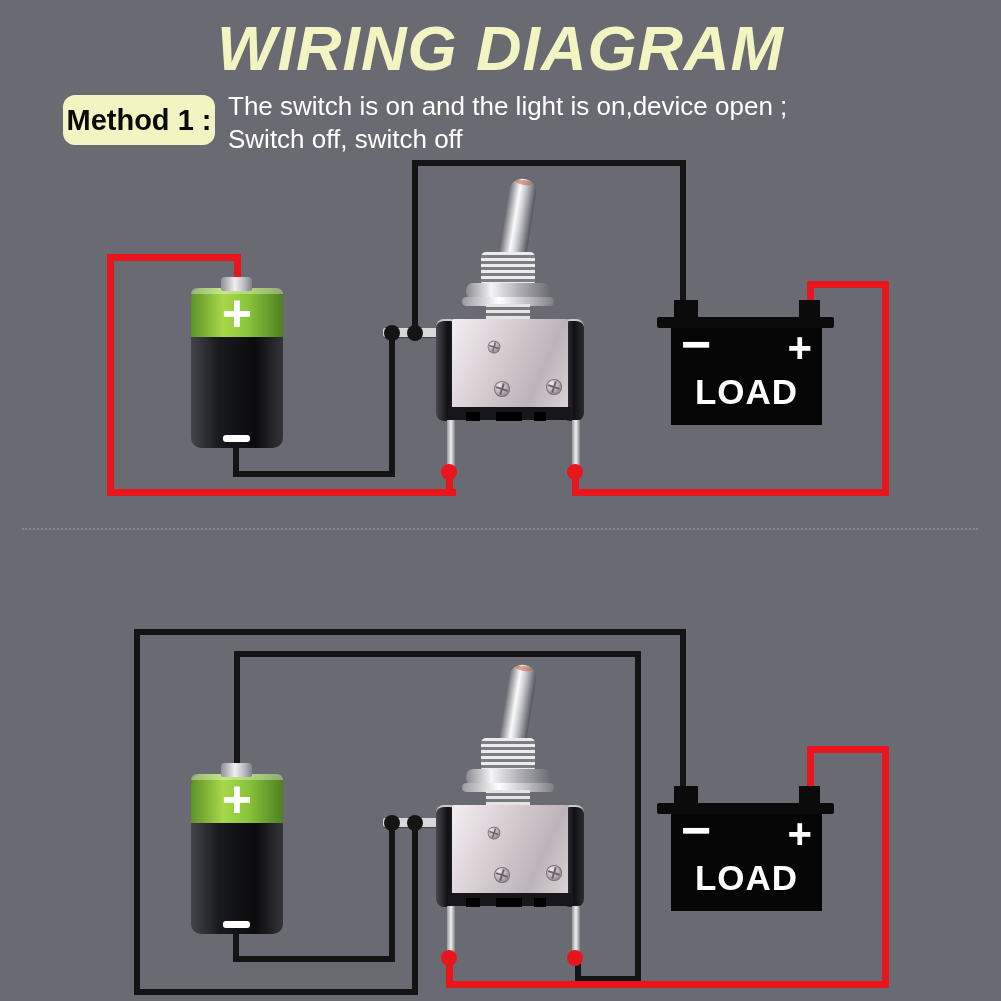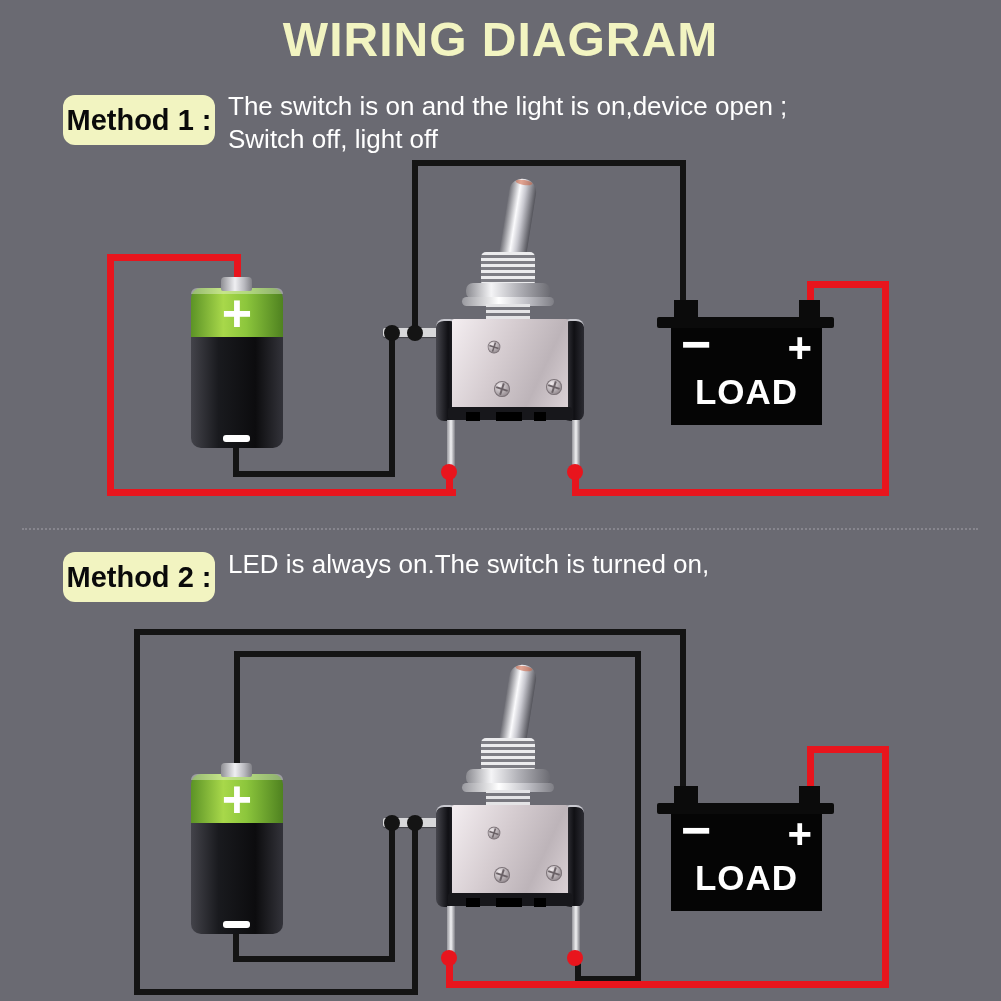--- a/index.html
+++ b/index.html
@@ -3,22 +3,23 @@
 <meta charset="utf-8">
 <style>
   html,body{margin:0;padding:0;}
   .page{
     position:relative;width:1001px;height:1001px;overflow:hidden;
     background:var(--bg,#6a6a72);
     font-family:"Liberation Sans","DejaVu Sans",sans-serif;
   }
   .title{
     position:absolute;left:0;top:12px;width:100%;text-align:center;
-    font-size:48px;font-weight:bold;letter-spacing:1px;
+    font-size:63px;font-weight:bold;letter-spacing:1px;
     color:var(--cream,#f2f4c1);
+    font-style:italic;
   }
   .method-label{
     position:absolute;left:63px;width:152px;height:50px;
     background:var(--cream,#f2f4c1);border-radius:12px;
     display:flex;align-items:center;justify-content:center;
     font-size:29px;font-weight:bold;color:#0a0a0a;
   }
   .method-desc{
     position:absolute;left:228px;width:760px;
     color:var(--desc,#ffffff);font-size:26px;line-height:33px;
@@ -93,28 +94,26 @@
 </head>
 <body>
 
 <div class="page">
 
   <div class="title">WIRING DIAGRAM</div>
 
   <div class="method-label" style="top:95px">Method 1 :</div>
   <div class="method-desc" style="top:90px">
     <div>The switch is on and the light is on,device open ;</div>
-    <div>Switch off, light off</div>
+    <div>Switch off, switch off</div>
   </div>
 
   <div class="separator"></div>
 
-  <div class="method-label" style="top:552px">Method 2 :</div>
   <div class="method-desc" style="top:548px">
-    <div>LED is always on.The switch is turned on,</div>
   </div>
 
   <div>
 
     <i class="w r" style="left:234px;top:254px;width:7px;height:40px"></i>
     <i class="w r" style="left:107px;top:254px;width:134px;height:7px"></i>
     <i class="w r" style="left:107px;top:254px;width:7px;height:242px"></i>
     <i class="w r" style="left:107px;top:489px;width:349px;height:7px"></i>
     <i class="w r" style="left:446px;top:470px;width:7px;height:26px"></i>
 

